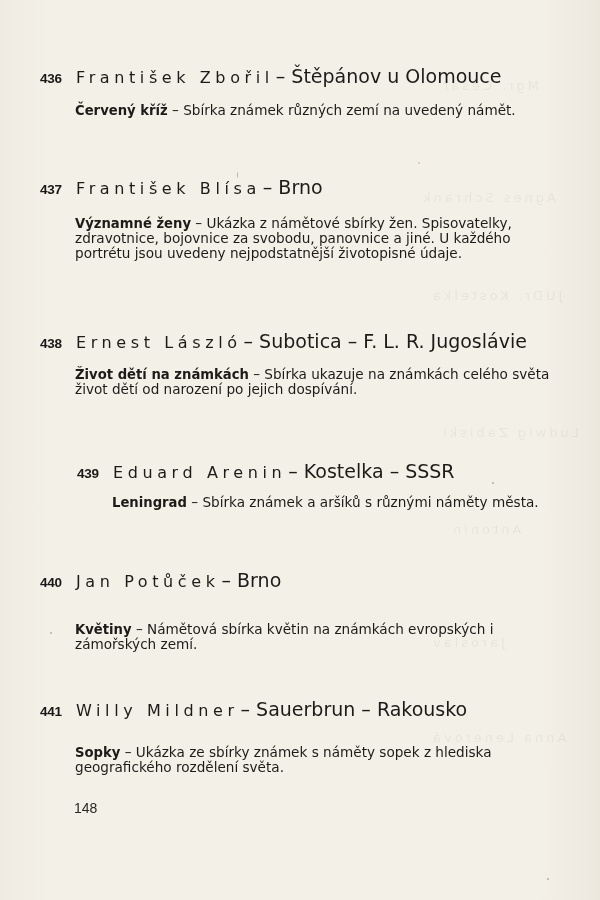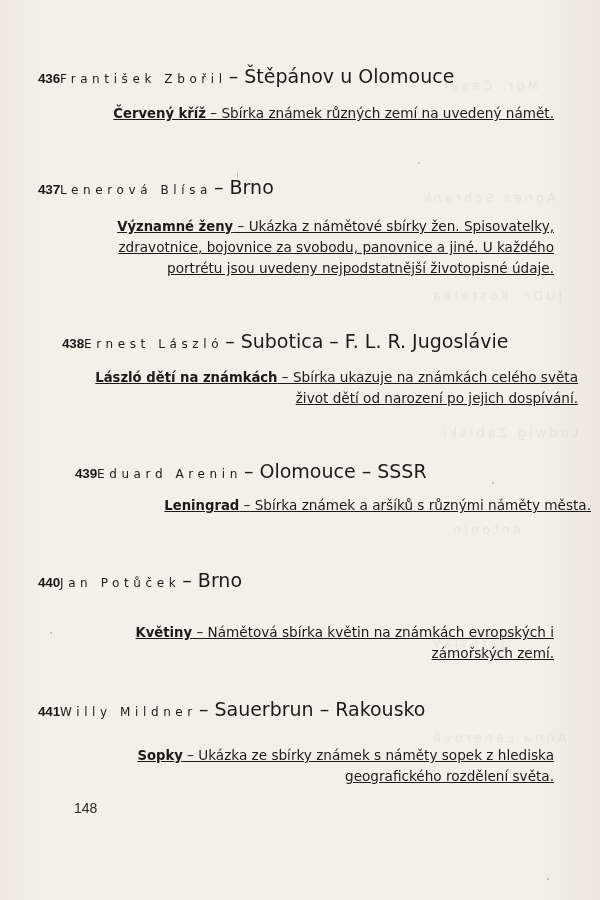--- a/index.html
+++ b/index.html
@@ -16,58 +16,56 @@
       color: #1d1b18;
     }
     .page {
       position: absolute;
       left: 0; top: 0;
       width: 600px; height: 900px;
       background: linear-gradient(to right, #efebe2 0%, #f3f0e8 8%, #f3f0e8 90%, #ece8de 100%);
     }
     .entry {
       position: absolute;
-      left: 24px;
+      left: 40px;
       width: 530px;
-      text-align: right;
     }
     .entry-header {
       display: flex;
       align-items: baseline;
       height: 20px;
     }
     .entry-number {
       width: 36px;
       font-family: "Liberation Sans", sans-serif;
       font-weight: bold;
       font-size: 13.5px;
       color: #1a1816;
       letter-spacing: -0.2px;
     }
     .exhibitor-name {
       font-family: "DejaVu Sans", sans-serif;
-      font-size: 12px;
+      font-size: 16px;
       letter-spacing: 4.6px;
       color: #1d1b18;
       margin-right: 2px;
     }
     .exhibitor-location {
       font-family: "DejaVu Sans", sans-serif;
       font-size: 19px;
       color: #1d1b18;
       letter-spacing: 0px;
     }
     .entry-body {
       margin-left: 35px;
       margin-top: 20px;
       font-size: 13.6px;
-      line-height: 21px;
+      line-height: 15px;
       color: #1d1b18;
       width: 495px;
-      text-decoration: underline;
     }
     .exhibit-title {
       font-weight: bold;
       font-size: 13.2px;
     }
     .page-number {
       position: absolute;
       left: 74px;
       top: 800px;
       font-family: "Liberation Sans", sans-serif;
@@ -111,44 +109,44 @@
       <span class="exhibitor-location">– Štěpánov u Olomouce</span>
     </div>
     <div class="entry-body" style="margin-top:18px;">
       <span class="exhibit-title">Červený kříž</span><span> – Sbírka známek různých zemí na uvedený námět.</span>
     </div>
   </div>
 
   <div class="entry" style="top:176px;">
     <div class="entry-header">
       <span class="entry-number">437</span>
-      <span class="exhibitor-name">Lenerová Blísa</span>
+      <span class="exhibitor-name">František Blísa</span>
       <span class="exhibitor-location">– Brno</span>
     </div>
     <div class="entry-body" style="">
       <span class="exhibit-title">Významné ženy</span><span> – Ukázka z námětové sbírky žen. Spisovatelky, zdravotnice, bojovnice za svobodu, panovnice a jiné. U každého portrétu jsou uvedeny nejpodstatnější životopisné údaje.</span>
     </div>
   </div>
 
-  <div class="entry" style="top:330px;margin-left:24px;">
+  <div class="entry" style="top:330px;">
     <div class="entry-header">
       <span class="entry-number">438</span>
       <span class="exhibitor-name">Ernest László</span>
       <span class="exhibitor-location">– Subotica – F. L. R. Jugoslávie</span>
     </div>
     <div class="entry-body" style="margin-top:17px;">
-      <span class="exhibit-title">László dětí na známkách</span><span> – Sbírka ukazuje na známkách celého světa život dětí od narození po jejich dospívání.</span>
+      <span class="exhibit-title">Život dětí na známkách</span><span> – Sbírka ukazuje na známkách celého světa život dětí od narození po jejich dospívání.</span>
     </div>
   </div>
 
   <div class="entry" style="top:460px;margin-left:37px;">
     <div class="entry-header">
       <span class="entry-number">439</span>
       <span class="exhibitor-name">Eduard Arenin</span>
-      <span class="exhibitor-location">– Olomouce – SSSR</span>
+      <span class="exhibitor-location">– Kostelka – SSSR</span>
     </div>
     <div class="entry-body" style="margin-top:15px;">
       <span class="exhibit-title">Leningrad</span><span> – Sbírka známek a aršíků s různými náměty města.</span>
     </div>
   </div>
 
   <div class="entry" style="top:569px;">
     <div class="entry-header">
       <span class="entry-number">440</span>
       <span class="exhibitor-name">Jan Potůček</span>

